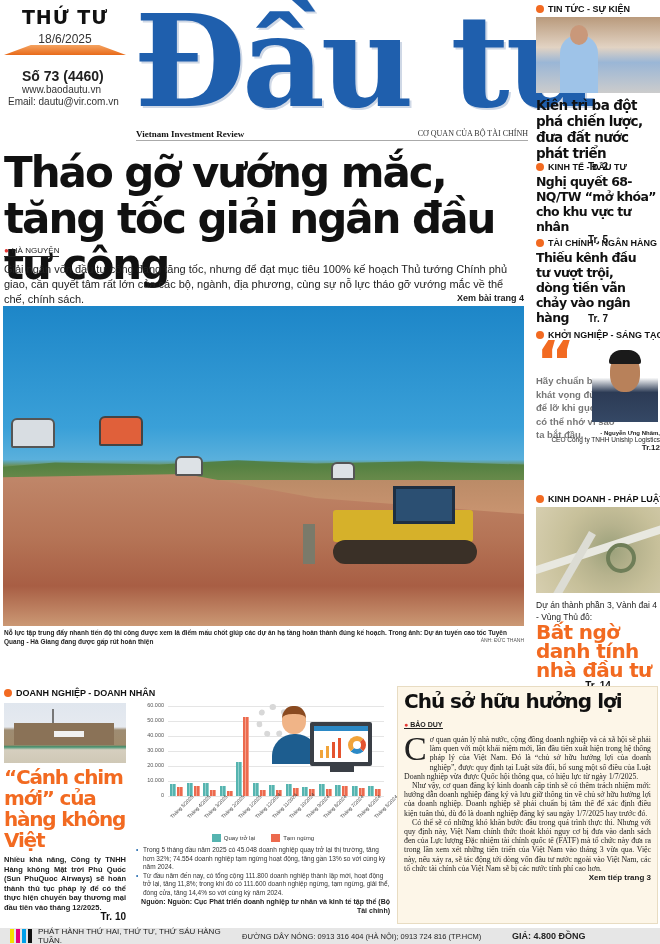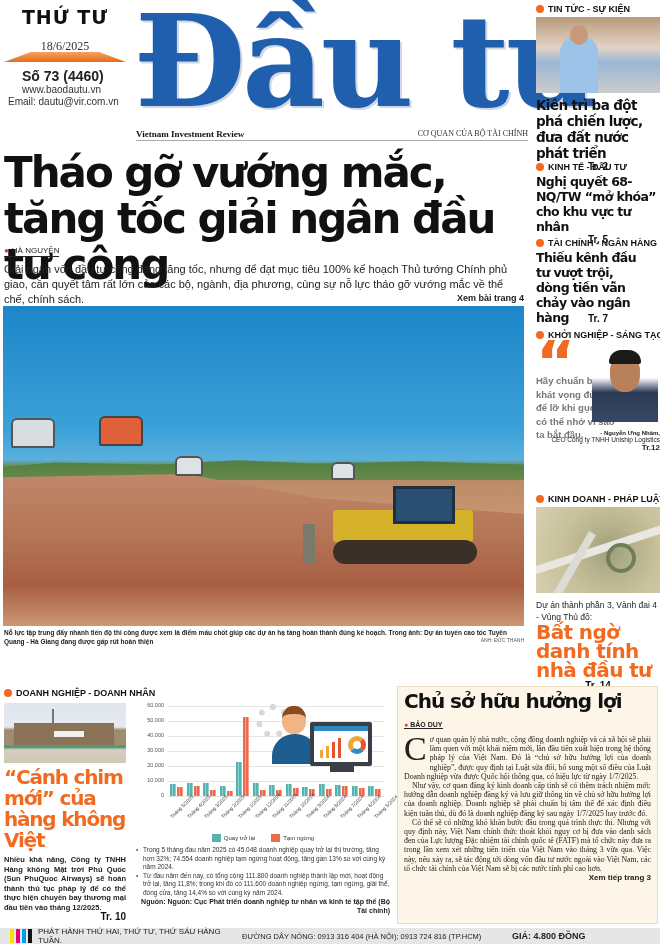--- a/index.html
+++ b/index.html
@@ -3,21 +3,21 @@
 <meta charset="utf-8">
 <style>
   * { box-sizing: border-box; margin: 0; padding: 0; }
   html, body { width: 660px; height: 944px; background: #fff; overflow: hidden; }
   body { font-family: "Liberation Sans", sans-serif; color: #111; position: relative; }
 
   
   .masthead { position: absolute; left: 0; top: 0; width: 530px; height: 140px; }
   .day-box { position: absolute; left: 4px; top: 6px; width: 122px; }
   .day-name { font-family: "DejaVu Sans", sans-serif; font-weight: 900; font-size: 19px; text-align: center; letter-spacing: 1px; color: #111; }
-  .date-band { position: relative; margin-top: 11px; height: 22px; font-family: Liberation Serif, serif; }
+  .date-band { position: relative; margin-top: 4px; height: 22px; }
   .date-band .date { position: relative; z-index: 2; display: block; text-align: center; font-size: 12px; color: #333; line-height: 14px; }
   .date-band .wedge { position: absolute; left: 0; top: 13px; width: 122px; height: 10px;
     background: linear-gradient(180deg, #f4a361, #e86a1a);
     clip-path: polygon(22% 0, 78% 0, 100% 100%, 0 100%); }
   .issue { position: absolute; left: 22px; top: 68px; width: 110px; }
   .issue .num { font-weight: bold; font-size: 14px; color: #222; }
   .issue .web, .issue .email { font-size: 10px; color: #333; line-height: 12px; }
   .issue .email { margin-left: -14px; }
 
   .logo { position: absolute; left: 134px; top: -6px; width: 396px; height: 134px;

